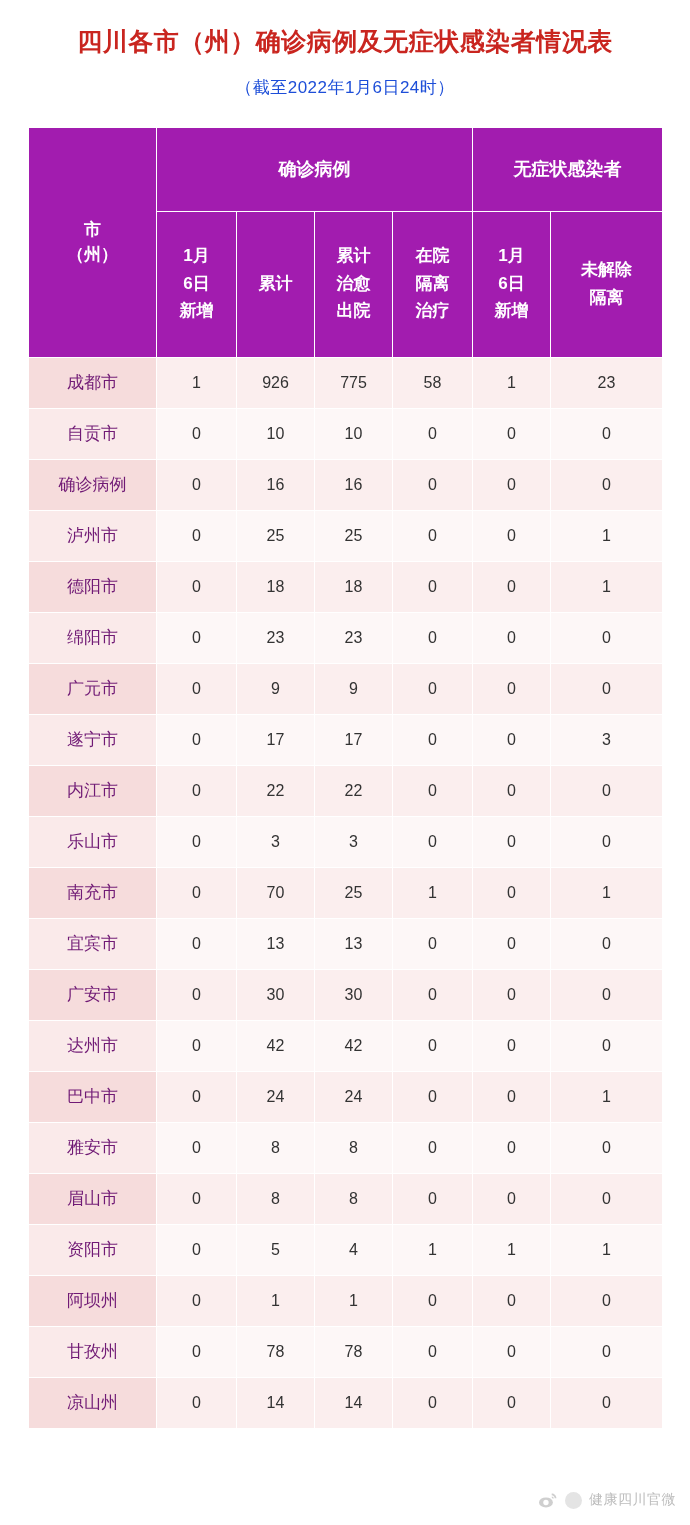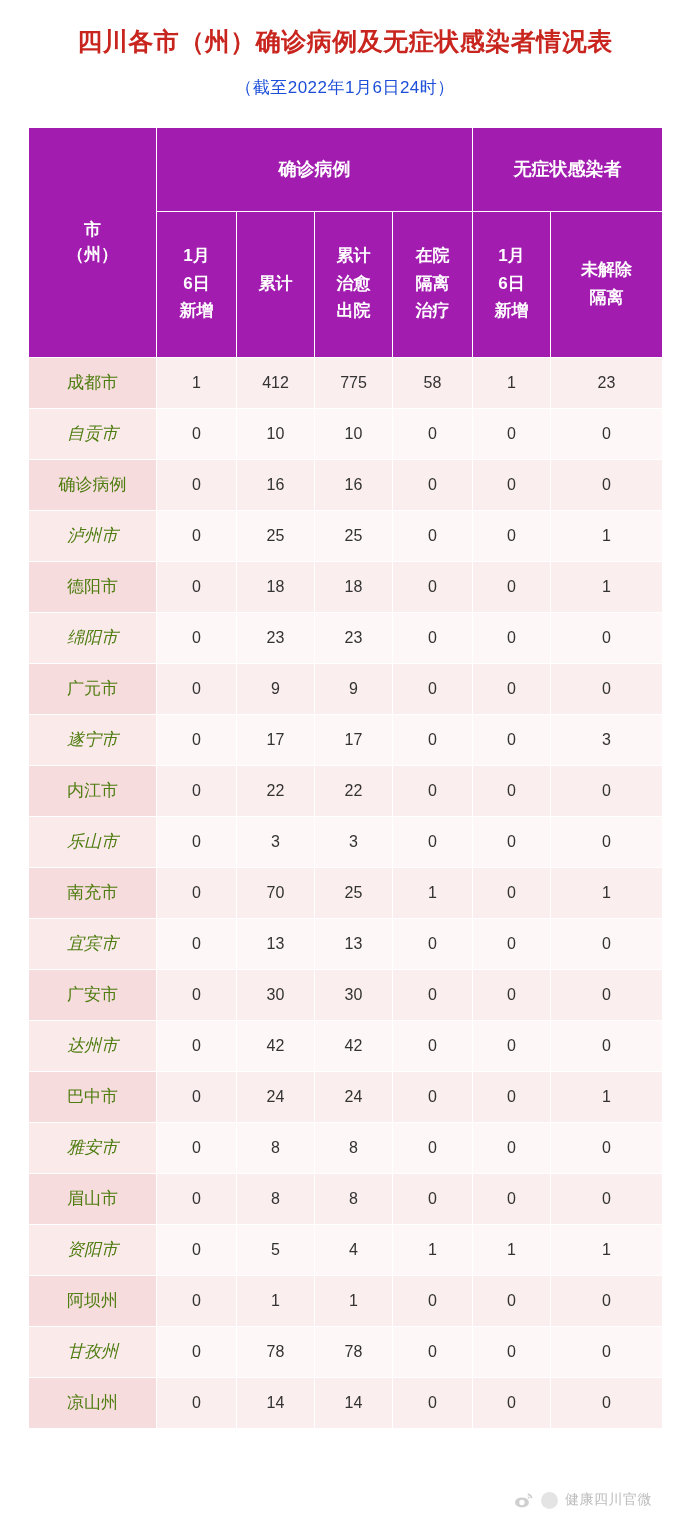--- a/index.html
+++ b/index.html
@@ -80,32 +80,32 @@
     flex-direction: column;
     align-items: center;
     justify-content: center;
     gap: 3px;
   }
   tbody td {
     height: 51px;
   }
   tbody td.city {
     font-size: 17px;
-    color: #4d7c0f;
+    color: #701a75;
   }
   
   tbody tr.odd td { background: #fbeeee; }
   tbody tr.even td { background: #fdf7f7; }
   tbody tr.odd td.city { background: #f6dcdc; }
-  tbody tr.even td.city { background: #faeaea; font-style: italic; }
+  tbody tr.even td.city { background: #faeaea; }
 
   .footer {
     position: absolute;
     bottom: 16px;
-    right: 38px;
+    right: 14px;
     display: flex;
     align-items: center;
     gap: 7px;
     color: #b9b9b9;
     font-size: 14px;
   }
   .weibo-logo {
     width: 20px;
     height: 18px;
     color: #cfcfcf;
@@ -186,21 +186,21 @@
               <span>未解除</span>
               <span>隔离</span>
             </div>
           </th>
         </tr>
       </thead>
       <tbody>
         <tr class="odd">
           <td class="city">成都市</td>
           <td>1</td>
-          <td>412</td>
+          <td>926</td>
           <td>775</td>
           <td>58</td>
           <td>1</td>
           <td>23</td>
         </tr>
         <tr class="even">
           <td class="city">自贡市</td>
           <td>0</td>
           <td>10</td>
           <td>10</td>

